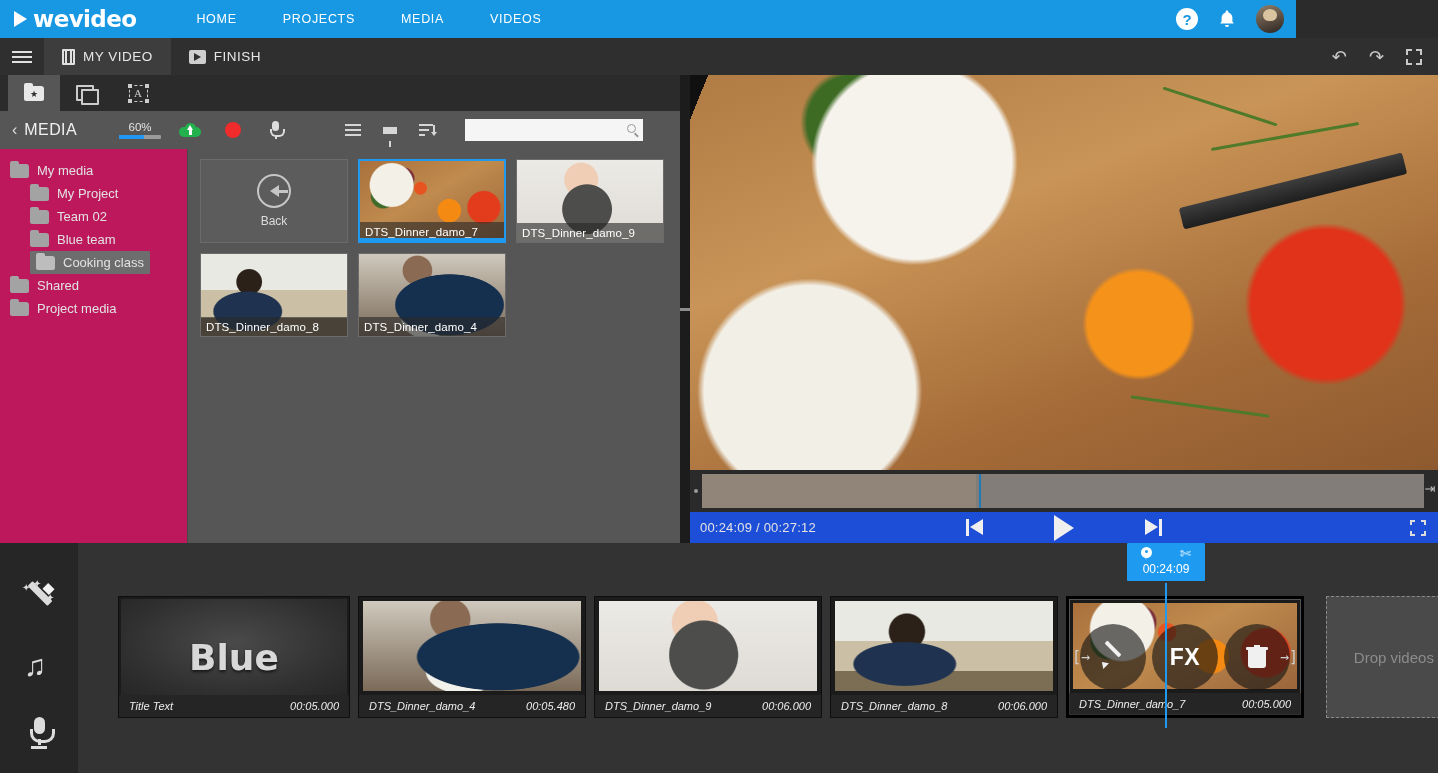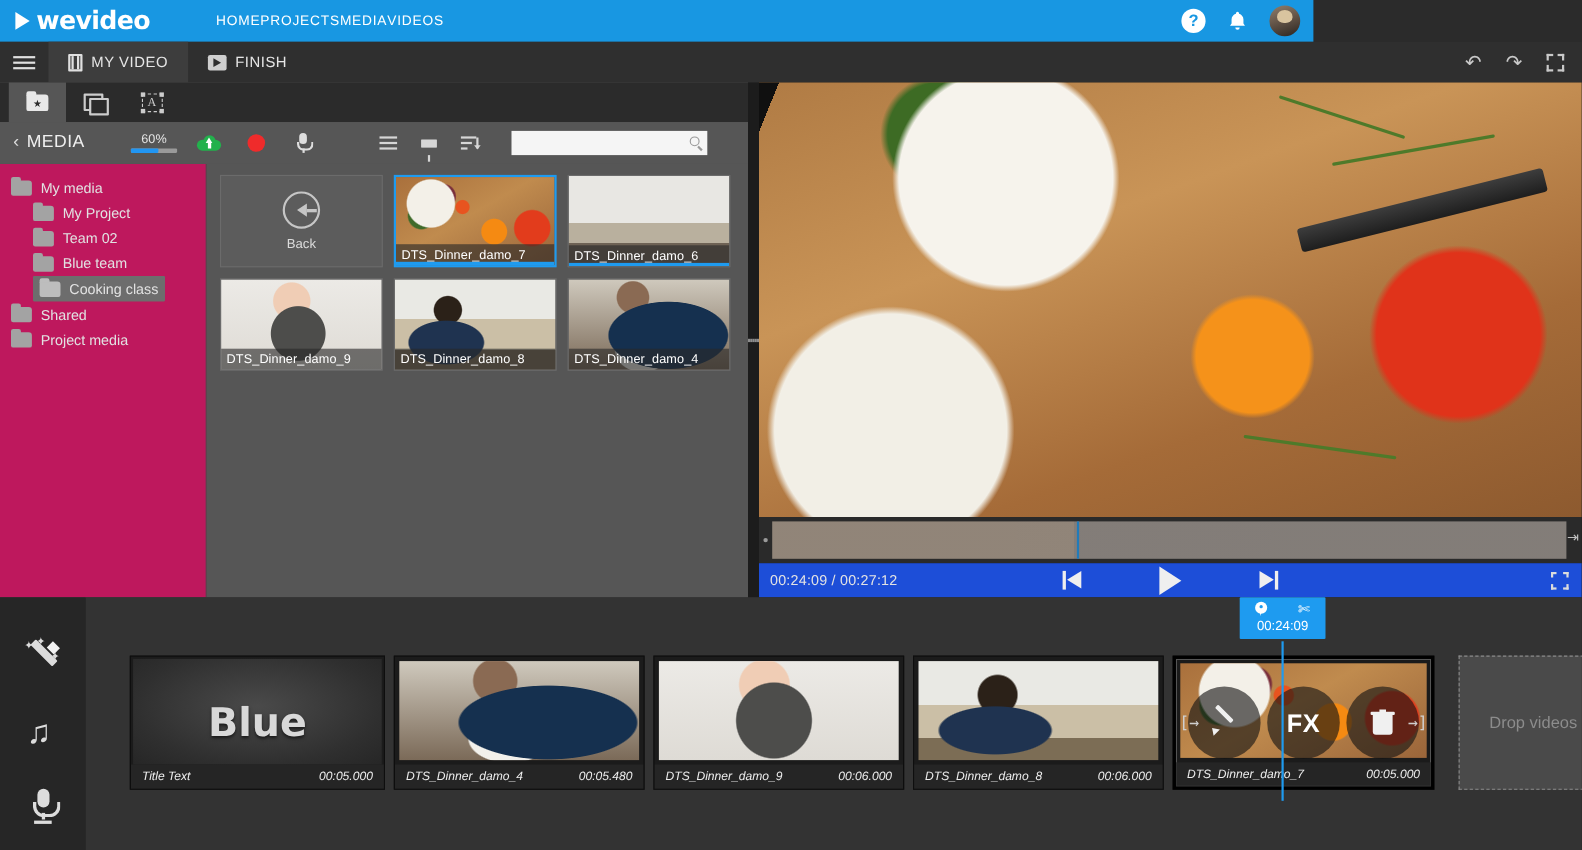--- a/index.html
+++ b/index.html
@@ -6,34 +6,34 @@
   html, body {
     width: 1438px; height: 773px;
     background: #2b2b2b;
     font-family: "Liberation Sans", sans-serif;
     overflow: hidden;
   }
   #app { position: relative; width: 1438px; height: 773px; }
 
   
   .topbar {
-    position: absolute; left: 0; top: 0; width: 1194px; height: 38px;
+    position: absolute; left: 0; top: 0; width: 1296px; height: 38px;
     background: #1897e2; display: flex; align-items: center;
   }
   .logo-wrap { display: flex; align-items: center; margin-left: 14px; }
   .logo-play {
     width: 0; height: 0; border-left: 13px solid #fff;
     border-top: 8px solid transparent; border-bottom: 8px solid transparent;
     margin-right: 6px;
   }
   .logo-text {
     color: #fff; font-size: 23px; font-weight: bold; letter-spacing: -0.6px;
     font-family: "DejaVu Sans", sans-serif;
   }
-  .nav { display: flex; align-items: center; margin-left: 60px; }
+  .nav { display: flex; align-items: center; margin-left: 60px; gap: 46px; }
   .nav-item {
     color: #ffffff; font-size: 12.5px; letter-spacing: 0.7px; cursor: pointer;
   }
   .top-right { position: absolute; right: 12px; top: 0; height: 38px; display: flex; align-items: center; gap: 20px; }
   .help-icon {
     width: 22px; height: 22px; border-radius: 50%; background: #fff;
     color: #1897e2; font-size: 15px; font-weight: bold;
     display: flex; align-items: center; justify-content: center; cursor: pointer;
   }
   .bell-icon { color: #fff; font-size: 19px; cursor: pointer; line-height: 1; }
@@ -592,25 +592,20 @@
             <div class="back-arrow"></div>
           </div>
           <div class="back-label">Back</div>
         </div>
       <div class="cell selected">
             <div class="cell-img img-salad"></div>
             <div class="cell-name">DTS_Dinner_damo_7</div>
             <div class="cell-bar" style="width: 100%;"></div>
           </div>
           <div class="cell">
-            <div class="cell-img img-kitchen"></div>
-            <div class="cell-name">DTS_Dinner_damo_6</div>
-            <div class="cell-bar" style="width: 100%;"></div>
-          </div>
-          <div class="cell">
             <div class="cell-img img-mortar"></div>
             <div class="cell-name">DTS_Dinner_damo_9</div>
           </div>
           <div class="cell">
             <div class="cell-img img-backchef"></div>
             <div class="cell-name">DTS_Dinner_damo_8</div>
           </div>
           <div class="cell">
             <div class="cell-img img-chef"></div>
             <div class="cell-name">DTS_Dinner_damo_4</div>

